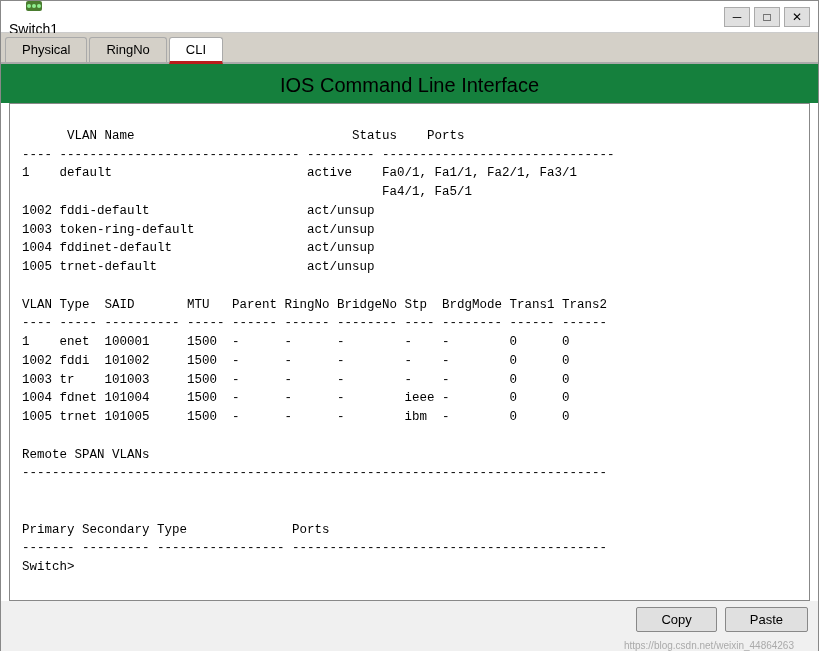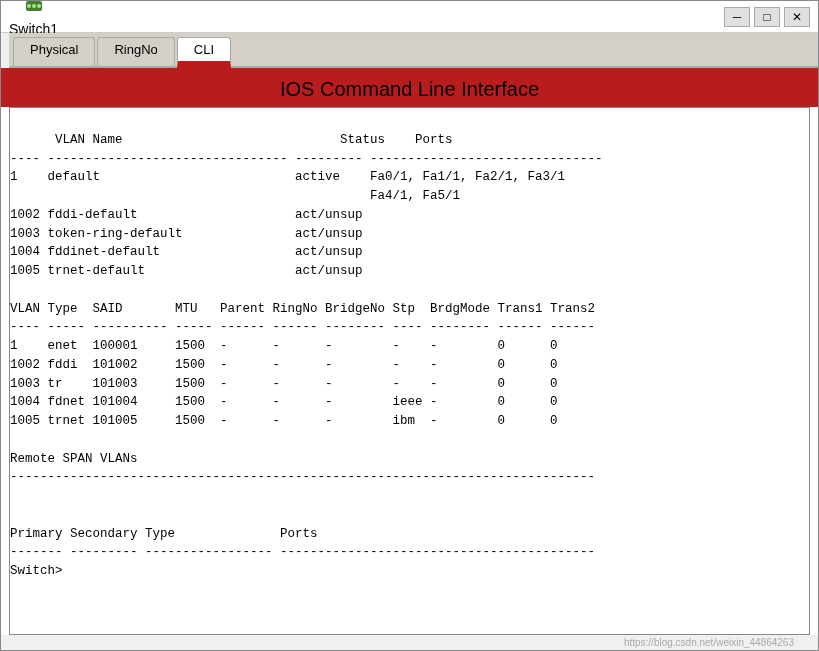--- a/index.html
+++ b/index.html
@@ -54,60 +54,59 @@
       display: flex;
       align-items: center;
       justify-content: center;
     }
     .tab-bar {
       display: flex;
       background: #d4d0c8;
       padding: 4px 4px 0 4px;
       gap: 2px;
       border-bottom: 2px solid #aaa;
-      margin-left: 8px;
     }
     .tab {
       padding: 4px 16px;
       background: #d4d0c8;
       border: 1px solid #aaa;
       border-bottom: none;
       cursor: pointer;
       font-size: 13px;
       border-radius: 3px 3px 0 0;
     }
     .tab.active {
       background: white;
-      border-bottom: 7px solid #b91c1c;
+      border-bottom: 3px solid #b91c1c;
       margin-bottom: -2px;
       z-index: 1;
     }
     .page-title {
       text-align: center;
       font-size: 20px;
       font-weight: normal;
       padding: 10px 0 6px 0;
-      background: #b91c1c;
+      background: #15803d;
     }
     .terminal-wrapper {
       flex: 1;
       background: white;
       padding: 0 8px 0 8px;
       display: flex;
       flex-direction: column;
     }
     .terminal {
       flex: 1;
       background: white;
       font-family: "Courier New", Courier, monospace;
       font-size: 12.5px;
       overflow-y: auto;
       overflow-x: hidden;
       border: 1px solid #888;
-      padding: 4px 0;
+      padding: 4px 12px;
       white-space: pre;
       line-height: 1.5;
       position: relative;
     }
     .terminal-content {
       color: #000;
     }
     .bottom-bar {
       display: flex;
       justify-content: flex-end;
@@ -185,15 +184,19 @@
 Remote SPAN VLANs
 ------------------------------------------------------------------------------
 
 
 Primary Secondary Type              Ports
 ------- --------- ----------------- ------------------------------------------
 Switch&gt;</span>
     </div>
   </div>
 
+  <div class="bottom-bar">
+    <button class="bottom-btn">Copy</button>
+    <button class="bottom-btn">Paste</button>
+  </div>
 
   <div class="watermark">https://blog.csdn.net/weixin_44864263</div>
 </div>
 
 </body></html>

